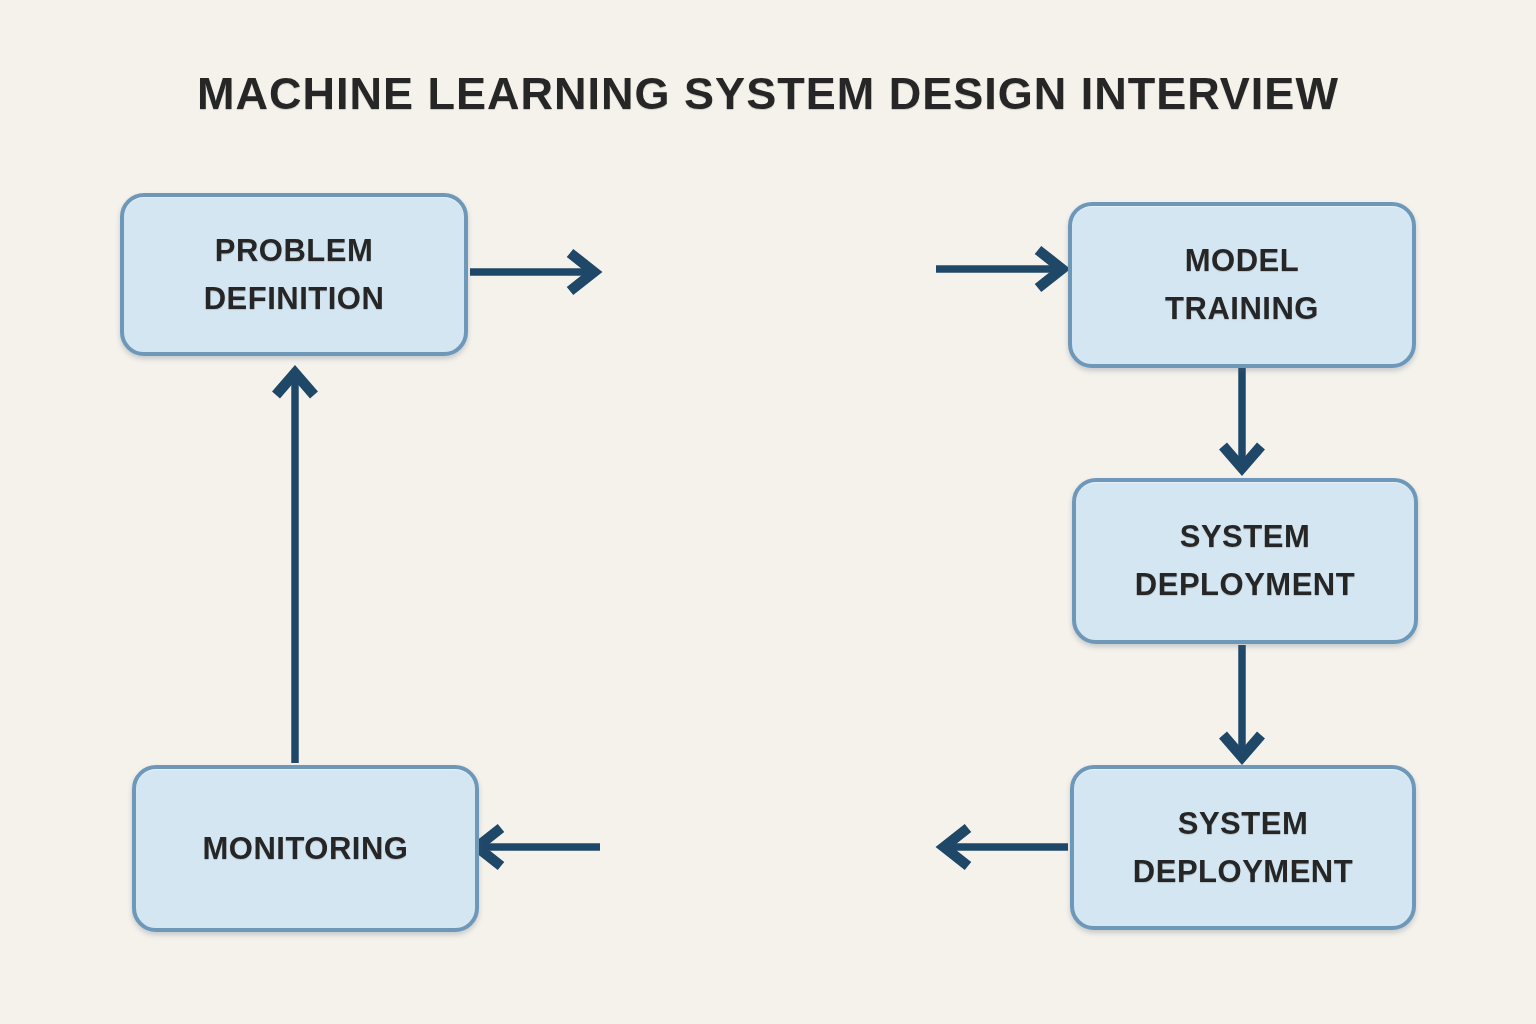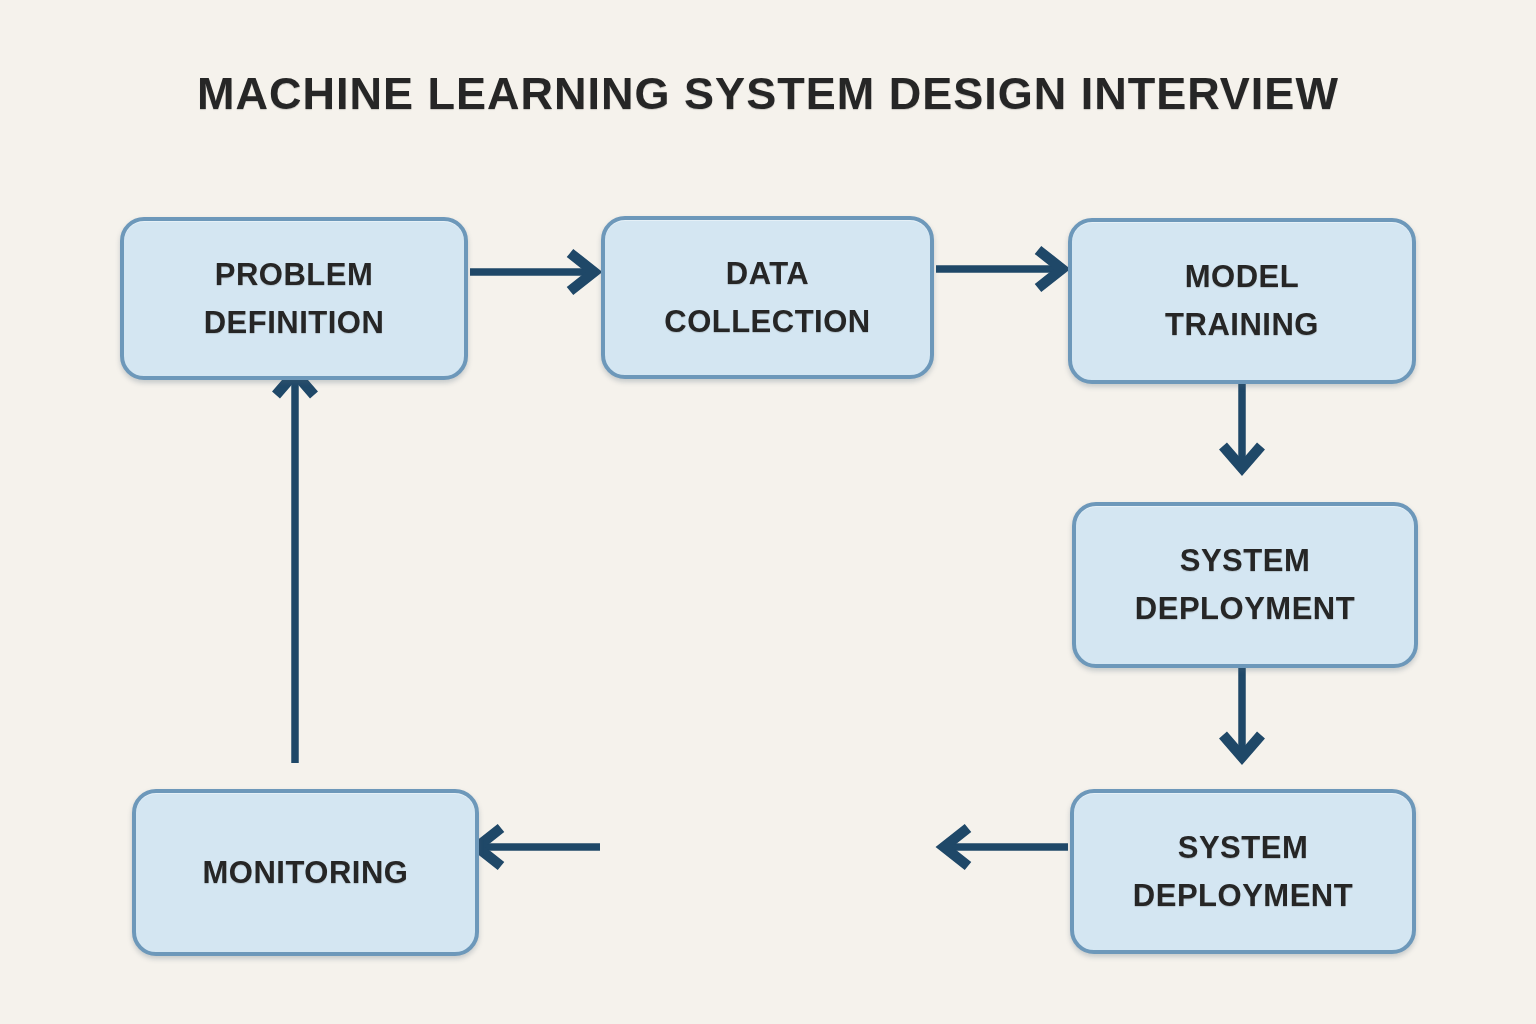--- a/index.html
+++ b/index.html
@@ -41,25 +41,24 @@
     justify-content: center;
     text-align: center;
     font-size: 31px;
     font-weight: 700;
     letter-spacing: 0.5px;
     line-height: 48px;
     color: var(--text);
     white-space: pre-line;
     box-shadow: 0 3px 5px rgba(80,100,120,0.28), inset 0 1px 0 rgba(255,255,255,0.4);
     text-shadow: 0 1px 1px rgba(0,0,0,0.15);
-    margin-top: 24px;
   }
   #node-problem-definition   { left: 120px;  top: 193px; width: 348px; height: 163px; }
   #node-data-collection      { left: 601px;  top: 192px; width: 333px; height: 163px; }
-  #node-model-training       { left: 1068px; top: 194px; width: 348px; height: 166px; }
+  #node-model-training       { left: 1068px; top: 202px; width: 348px; height: 166px; }
   #node-system-deployment-1  { left: 1072px; top: 478px; width: 346px; height: 166px; }
   #node-system-deployment-2  { left: 1070px; top: 765px; width: 346px; height: 165px; }
   #node-scalability-planning { left: 602px;  top: 765px; width: 331px; height: 166px; }
   #node-monitoring           { left: 132px;  top: 765px; width: 347px; height: 167px; }
   svg.edges {
     position: absolute;
     left: 0; top: 0;
     width: 1536px; height: 1024px;
     pointer-events: none;
   }
@@ -118,22 +117,20 @@
 
     <g>
       <line class="arrow-shaft" x1="295" y1="763" x2="295" y2="377"></line>
       <polyline class="arrow-head" points="276,395 295,373 314,395"></polyline>
     </g>
   </svg>
 
   <div class="node" id="node-problem-definition">PROBLEM
 DEFINITION</div>
 
-  <div class="node" id="node-data-collection">DATA
-COLLECTION</div>
 
   <div class="node" id="node-model-training">MODEL
 TRAINING</div>
 
   <div class="node" id="node-system-deployment-1">SYSTEM
 DEPLOYMENT</div>
 
   <div class="node" id="node-system-deployment-2">SYSTEM
 DEPLOYMENT</div>
 

